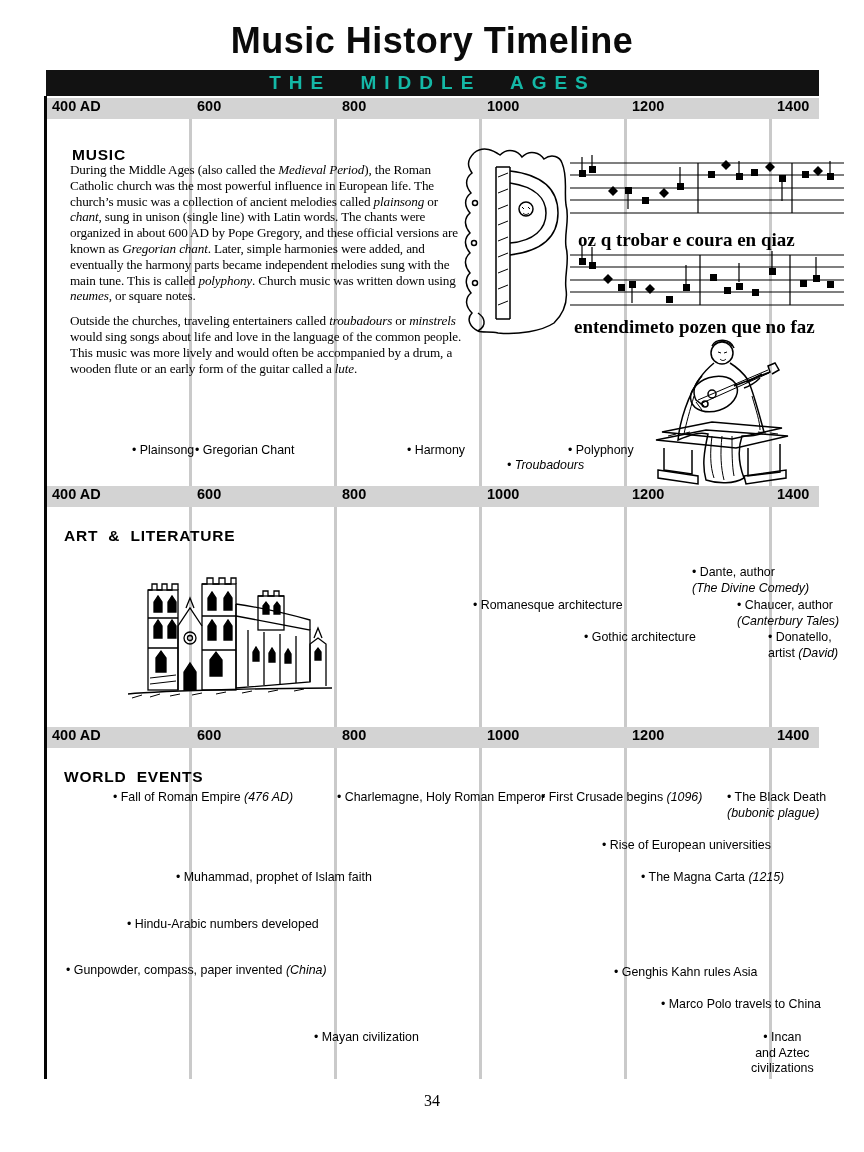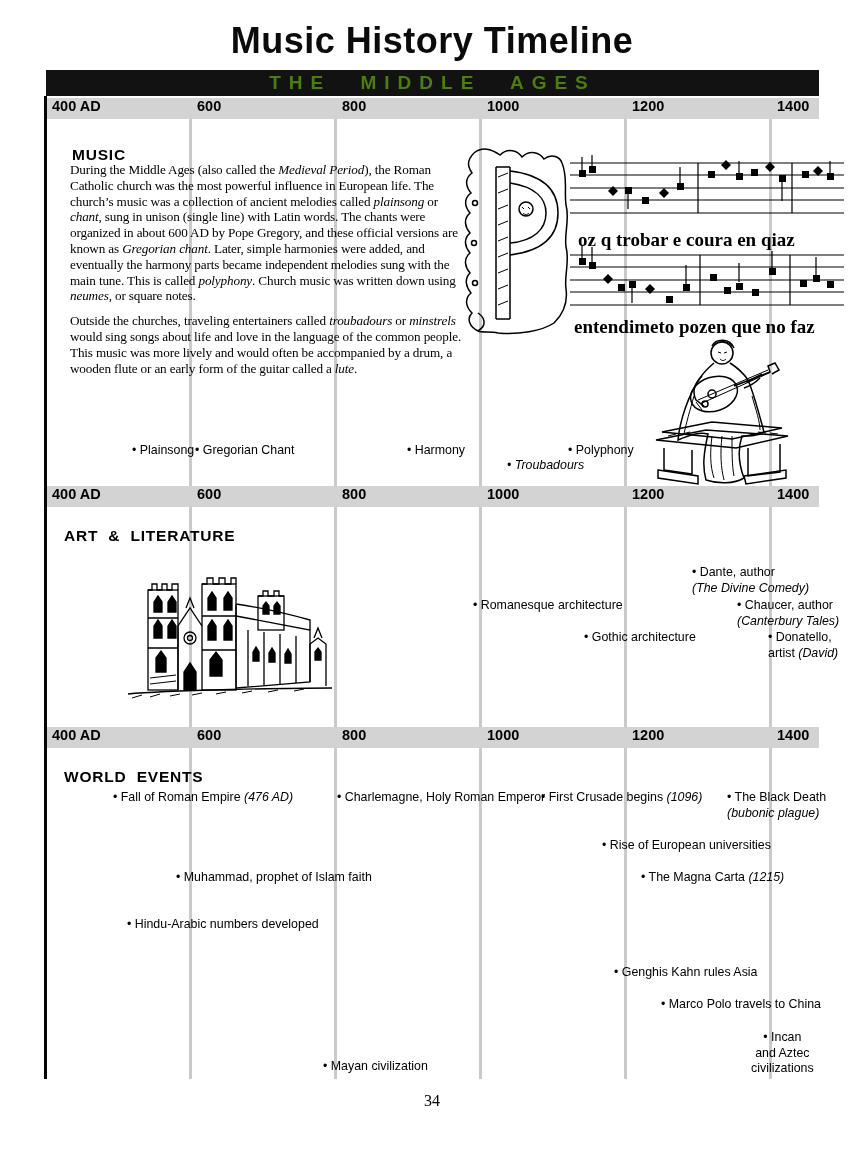--- a/index.html
+++ b/index.html
@@ -2,21 +2,21 @@
 <html><head>
 <meta charset="utf-8">
 <style>
   html,body{margin:0;padding:0;background:#fff;}
   .page{position:relative;width:864px;height:1152px;background:#fff;overflow:hidden;
         font-family:"Liberation Sans",sans-serif;color:#000;}
   .title{position:absolute;left:0;top:20px;width:100%;margin:0;text-align:center;
          font:bold 36px "Liberation Sans",sans-serif;letter-spacing:.5px;color:#0b0b0b;}
   .banner{position:absolute;left:46px;top:70px;width:773px;height:26px;background:#121212;
           display:flex;align-items:center;justify-content:center;}
-  .banner span{color:#4d7c0f;font:bold 19px "Liberation Sans",sans-serif;
+  .banner span{color:#14b8a6;font:bold 19px "Liberation Sans",sans-serif;
                letter-spacing:8px;word-spacing:16px;}
   .datebar{position:absolute;left:46px;width:773px;height:21px;background:#d3d3d3;z-index:2;}
   .date-label{position:absolute;top:0;line-height:21px;font:bold 14.5px "Liberation Sans",sans-serif;}
   .gridline{position:absolute;top:98px;height:981px;width:3px;background:#cacaca;z-index:1;}
   .leftline{position:absolute;left:44px;top:96px;width:3px;height:983px;background:#050505;z-index:3;}
   .heading{position:absolute;font:bold 15.5px "Liberation Sans",sans-serif;
            letter-spacing:.8px;word-spacing:5px;z-index:4;}
   .bodytext{position:absolute;left:70px;top:162px;width:394px;z-index:4;
             font-family:"Liberation Serif",serif;font-size:13.2px;line-height:15.8px;
             letter-spacing:-.15px;}
@@ -262,27 +262,30 @@
       </div>
       <div class="event" style="left: 176px; top: 870px;">
         <div class="evline"><span>• Muhammad, prophet of Islam faith</span></div>
       </div>
       <div class="event" style="left: 641px; top: 870px;">
         <div class="evline"><span>• The Magna Carta </span><span class="it">(1215)</span></div>
       </div>
       <div class="event" style="left: 127px; top: 917px;">
         <div class="evline"><span>• Hindu-Arabic numbers developed</span></div>
       </div>
+      <div class="event" style="left: 66px; top: 963px;">
+        <div class="evline"><span>• Gunpowder, compass, paper invented </span><span class="it">(China)</span></div>
+      </div>
       <div class="event" style="left: 614px; top: 965px;">
         <div class="evline"><span>• Genghis Kahn rules Asia</span></div>
       </div>
       <div class="event" style="left: 661px; top: 997px;">
         <div class="evline"><span>• Marco Polo travels to China</span></div>
       </div>
-      <div class="event" style="left: 323px; top: 1030px; margin-top: 29px;">
+      <div class="event" style="left: 314px; top: 1030px;">
         <div class="evline"><span>• Mayan civilization</span></div>
       </div>
       <div class="event" style="left: 751px; top: 1030px; text-align: center;">
         <div class="evline"><span>• Incan</span></div>
         <div class="evline"><span>and Aztec</span></div>
         <div class="evline"><span>civilizations</span></div>
       </div>
     </div>
 
   <div class="pagenum">34</div>

